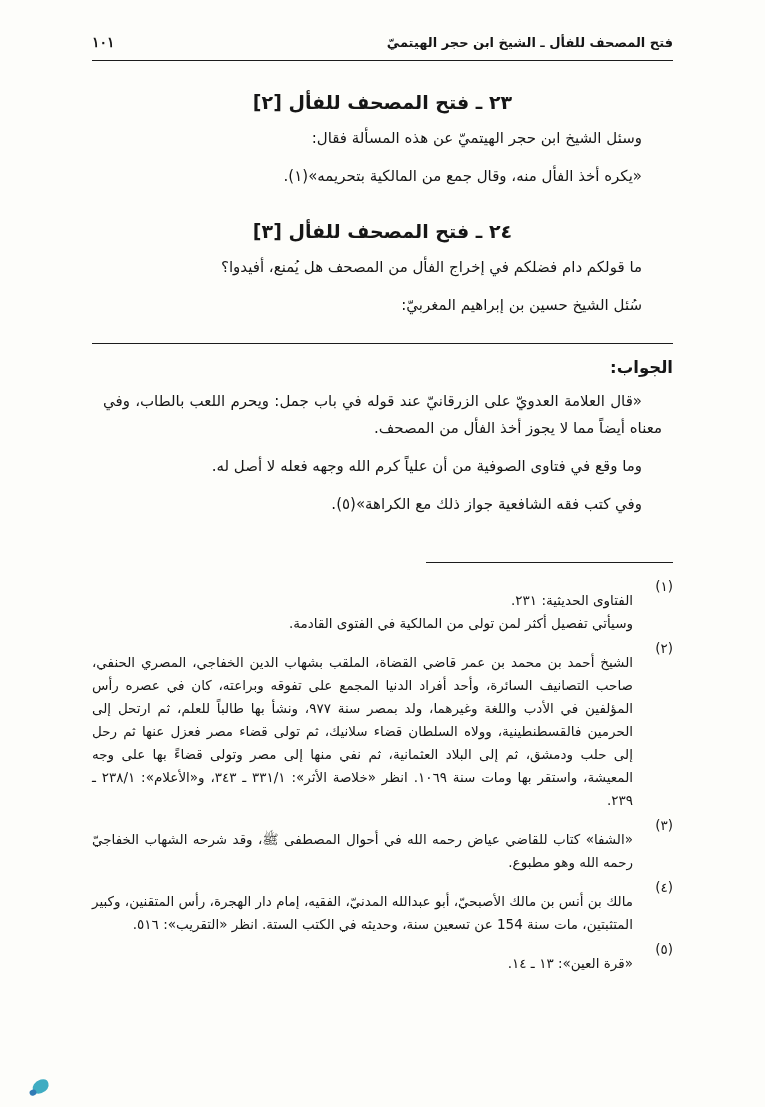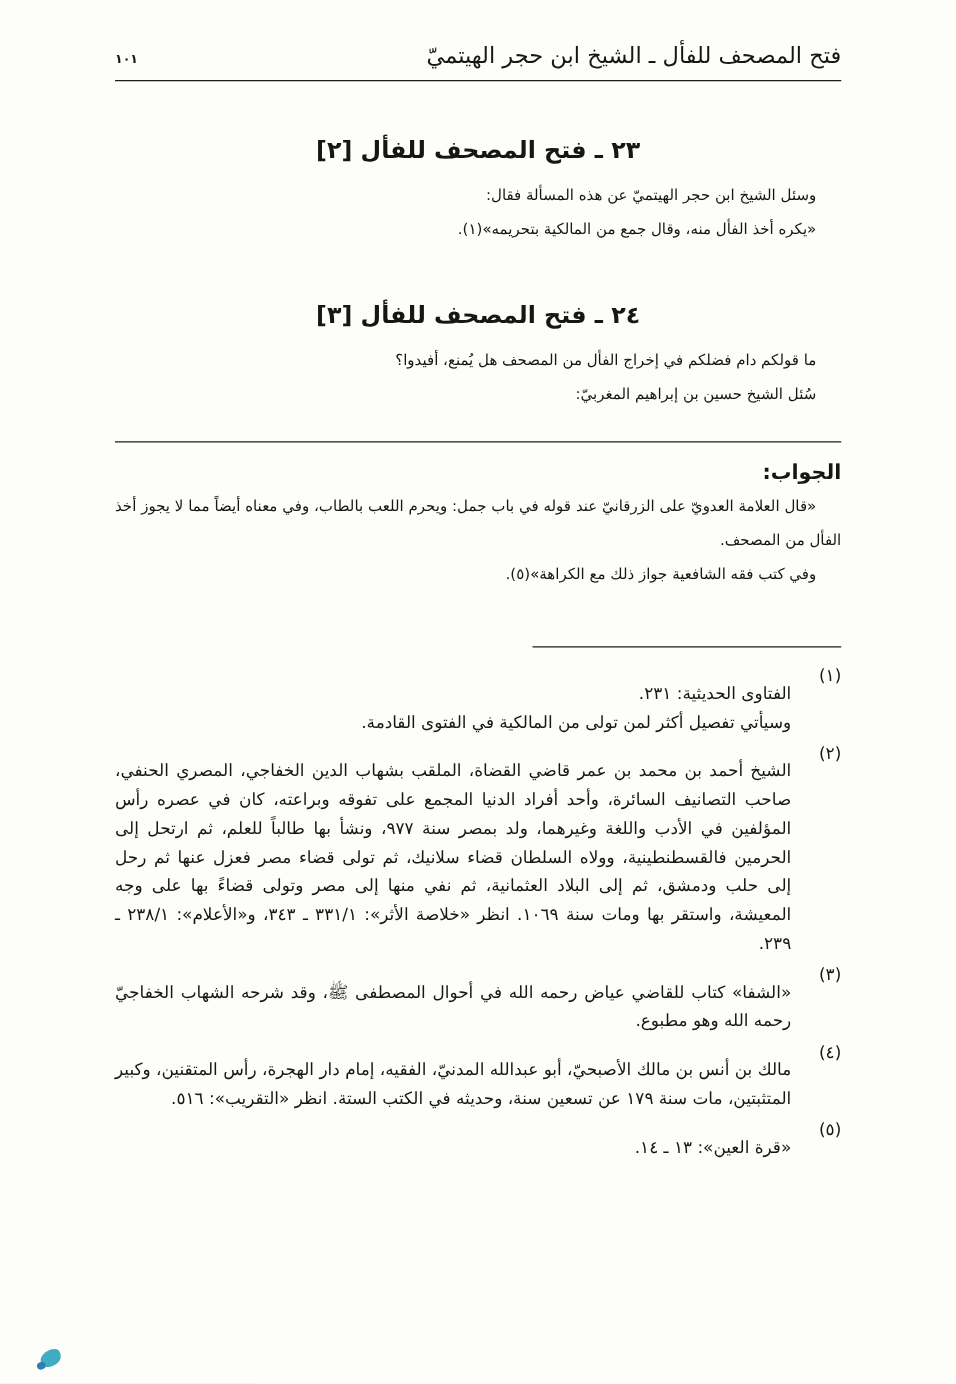--- a/index.html
+++ b/index.html
@@ -16,34 +16,34 @@
   }
   .content { padding:34px 92px 0 92px; }
 
   .header {
     display:flex;
     justify-content:space-between;
     align-items:baseline;
     border-bottom:1.5px solid #1c1c1c;
     padding-bottom:9px;
   }
-  .running-title { font-weight:normal; font-size:18px; }
-  .page-number { font-weight:bold; font-size:10px; }
+  .running-title { font-weight:bold; font-size:13px; }
+  .page-number { font-weight:bold; font-size:14px;font-family:Liberation Serif, serif; }
 
   .section-heading {
-    margin:44px 0 12px 0;
+    margin:30px 0 12px 0;
     text-align:center;
     font-size:19px;
     font-weight:bold;
     letter-spacing:0.2px;
   }
 
   .body-para {
-    margin:0;
-    font-size:12px;
+    margin:11px;
+    font-size:15px;
     line-height:27px;
     text-align:justify;
     text-indent:20px;
   }
 
   .divider {
     border-top:1.5px solid #1c1c1c;
     margin-top:24px;
   }
 
@@ -103,20 +103,21 @@
     <p class="body-para">وسئل الشيخ ابن حجر الهيتميّ عن هذه المسألة فقال:</p>
     <p class="body-para">«يكره أخذ الفأل منه، وقال جمع من المالكية بتحريمه»(١).</p>
 
     <div class="section-heading">٢٤ ـ فتح المصحف للفأل [٣]</div>
     <p class="body-para">ما قولكم دام فضلكم في إخراج الفأل من المصحف هل يُمنع، أفيدوا؟</p>
     <p class="body-para">سُئل الشيخ حسين بن إبراهيم المغربيّ:</p>
 
     <div class="divider"></div>
     <div class="answer-label">الجواب:</div>
     <p class="body-para">«قال العلامة العدويّ على الزرقانيّ عند قوله في باب جمل: ويحرم اللعب بالطاب، وفي معناه أيضاً مما لا يجوز أخذ الفأل من المصحف.</p>
+    <p class="body-para">وما وقع في فتاوى الصوفية من أن علياً كرم الله وجهه فعله لا أصل له.</p>
     <p class="body-para">وفي كتب فقه الشافعية جواز ذلك مع الكراهة»(٥).</p>
 
     <div class="footnotes">
       <div class="footnote-rule"></div>
 
       <div class="footnote">
         <span class="fn-num">(١)</span>
         <div class="fn-body">
           <div class="fn-line">الفتاوى الحديثية: ٢٣١.</div>
           <div class="fn-line">وسيأتي تفصيل أكثر لمن تولى من المالكية في الفتوى القادمة.</div>
@@ -133,21 +134,21 @@
       <div class="footnote">
         <span class="fn-num">(٣)</span>
         <div class="fn-body">
           <div class="fn-line">«الشفا» كتاب للقاضي عياض رحمه الله في أحوال المصطفى ﷺ، وقد شرحه الشهاب الخفاجيّ رحمه الله وهو مطبوع.</div>
         </div>
       </div>
 
       <div class="footnote">
         <span class="fn-num">(٤)</span>
         <div class="fn-body">
-          <div class="fn-line">مالك بن أنس بن مالك الأصبحيّ، أبو عبدالله المدنيّ، الفقيه، إمام دار الهجرة، رأس المتقنين، وكبير المتثبتين، مات سنة ١٧٩ عن تسعين سنة، وحديثه في الكتب الستة. انظر «التقريب»: ٥١٦.</div>
+          <div class="fn-line">مالك بن أنس بن مالك الأصبحيّ، أبو عبدالله المدنيّ، الفقيه، إمام دار الهجرة، رأس المتقنين، وكبير المتثبتين، مات سنة 154 عن تسعين سنة، وحديثه في الكتب الستة. انظر «التقريب»: ٥١٦.</div>
         </div>
       </div>
 
       <div class="footnote">
         <span class="fn-num">(٥)</span>
         <div class="fn-body">
           <div class="fn-line">«قرة العين»: ١٣ ـ ١٤.</div>
         </div>
       </div>
     </div>

